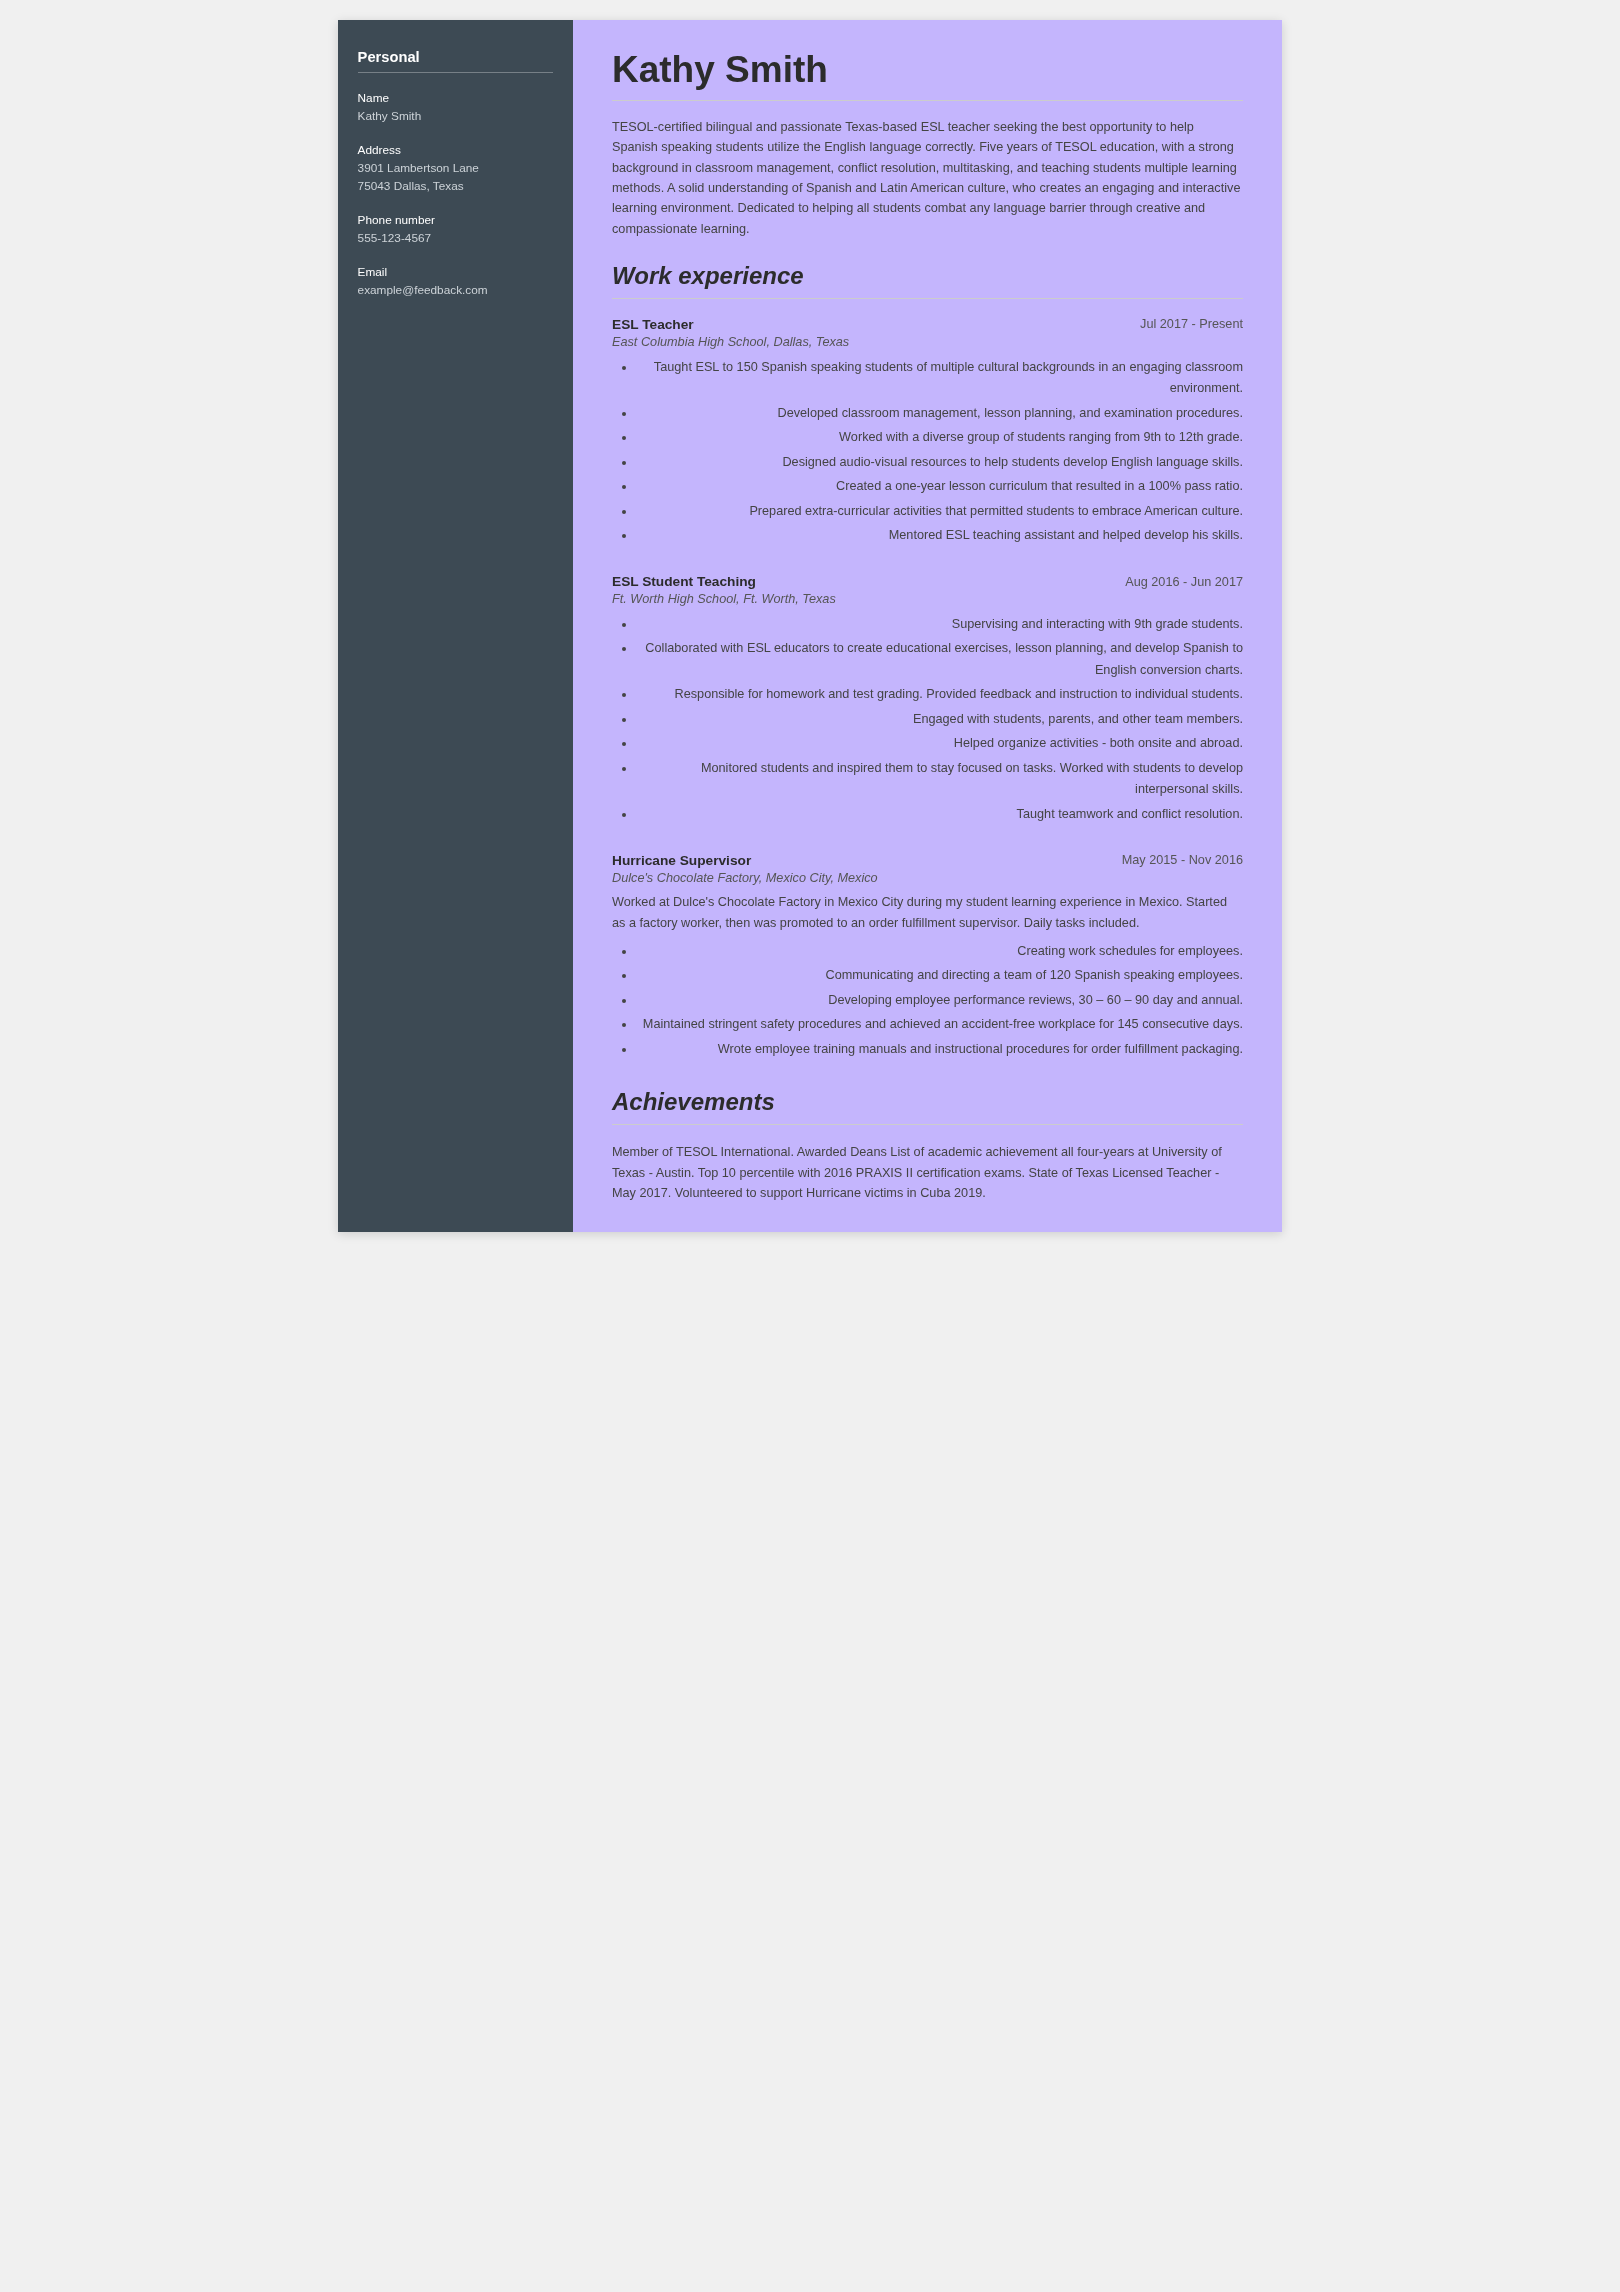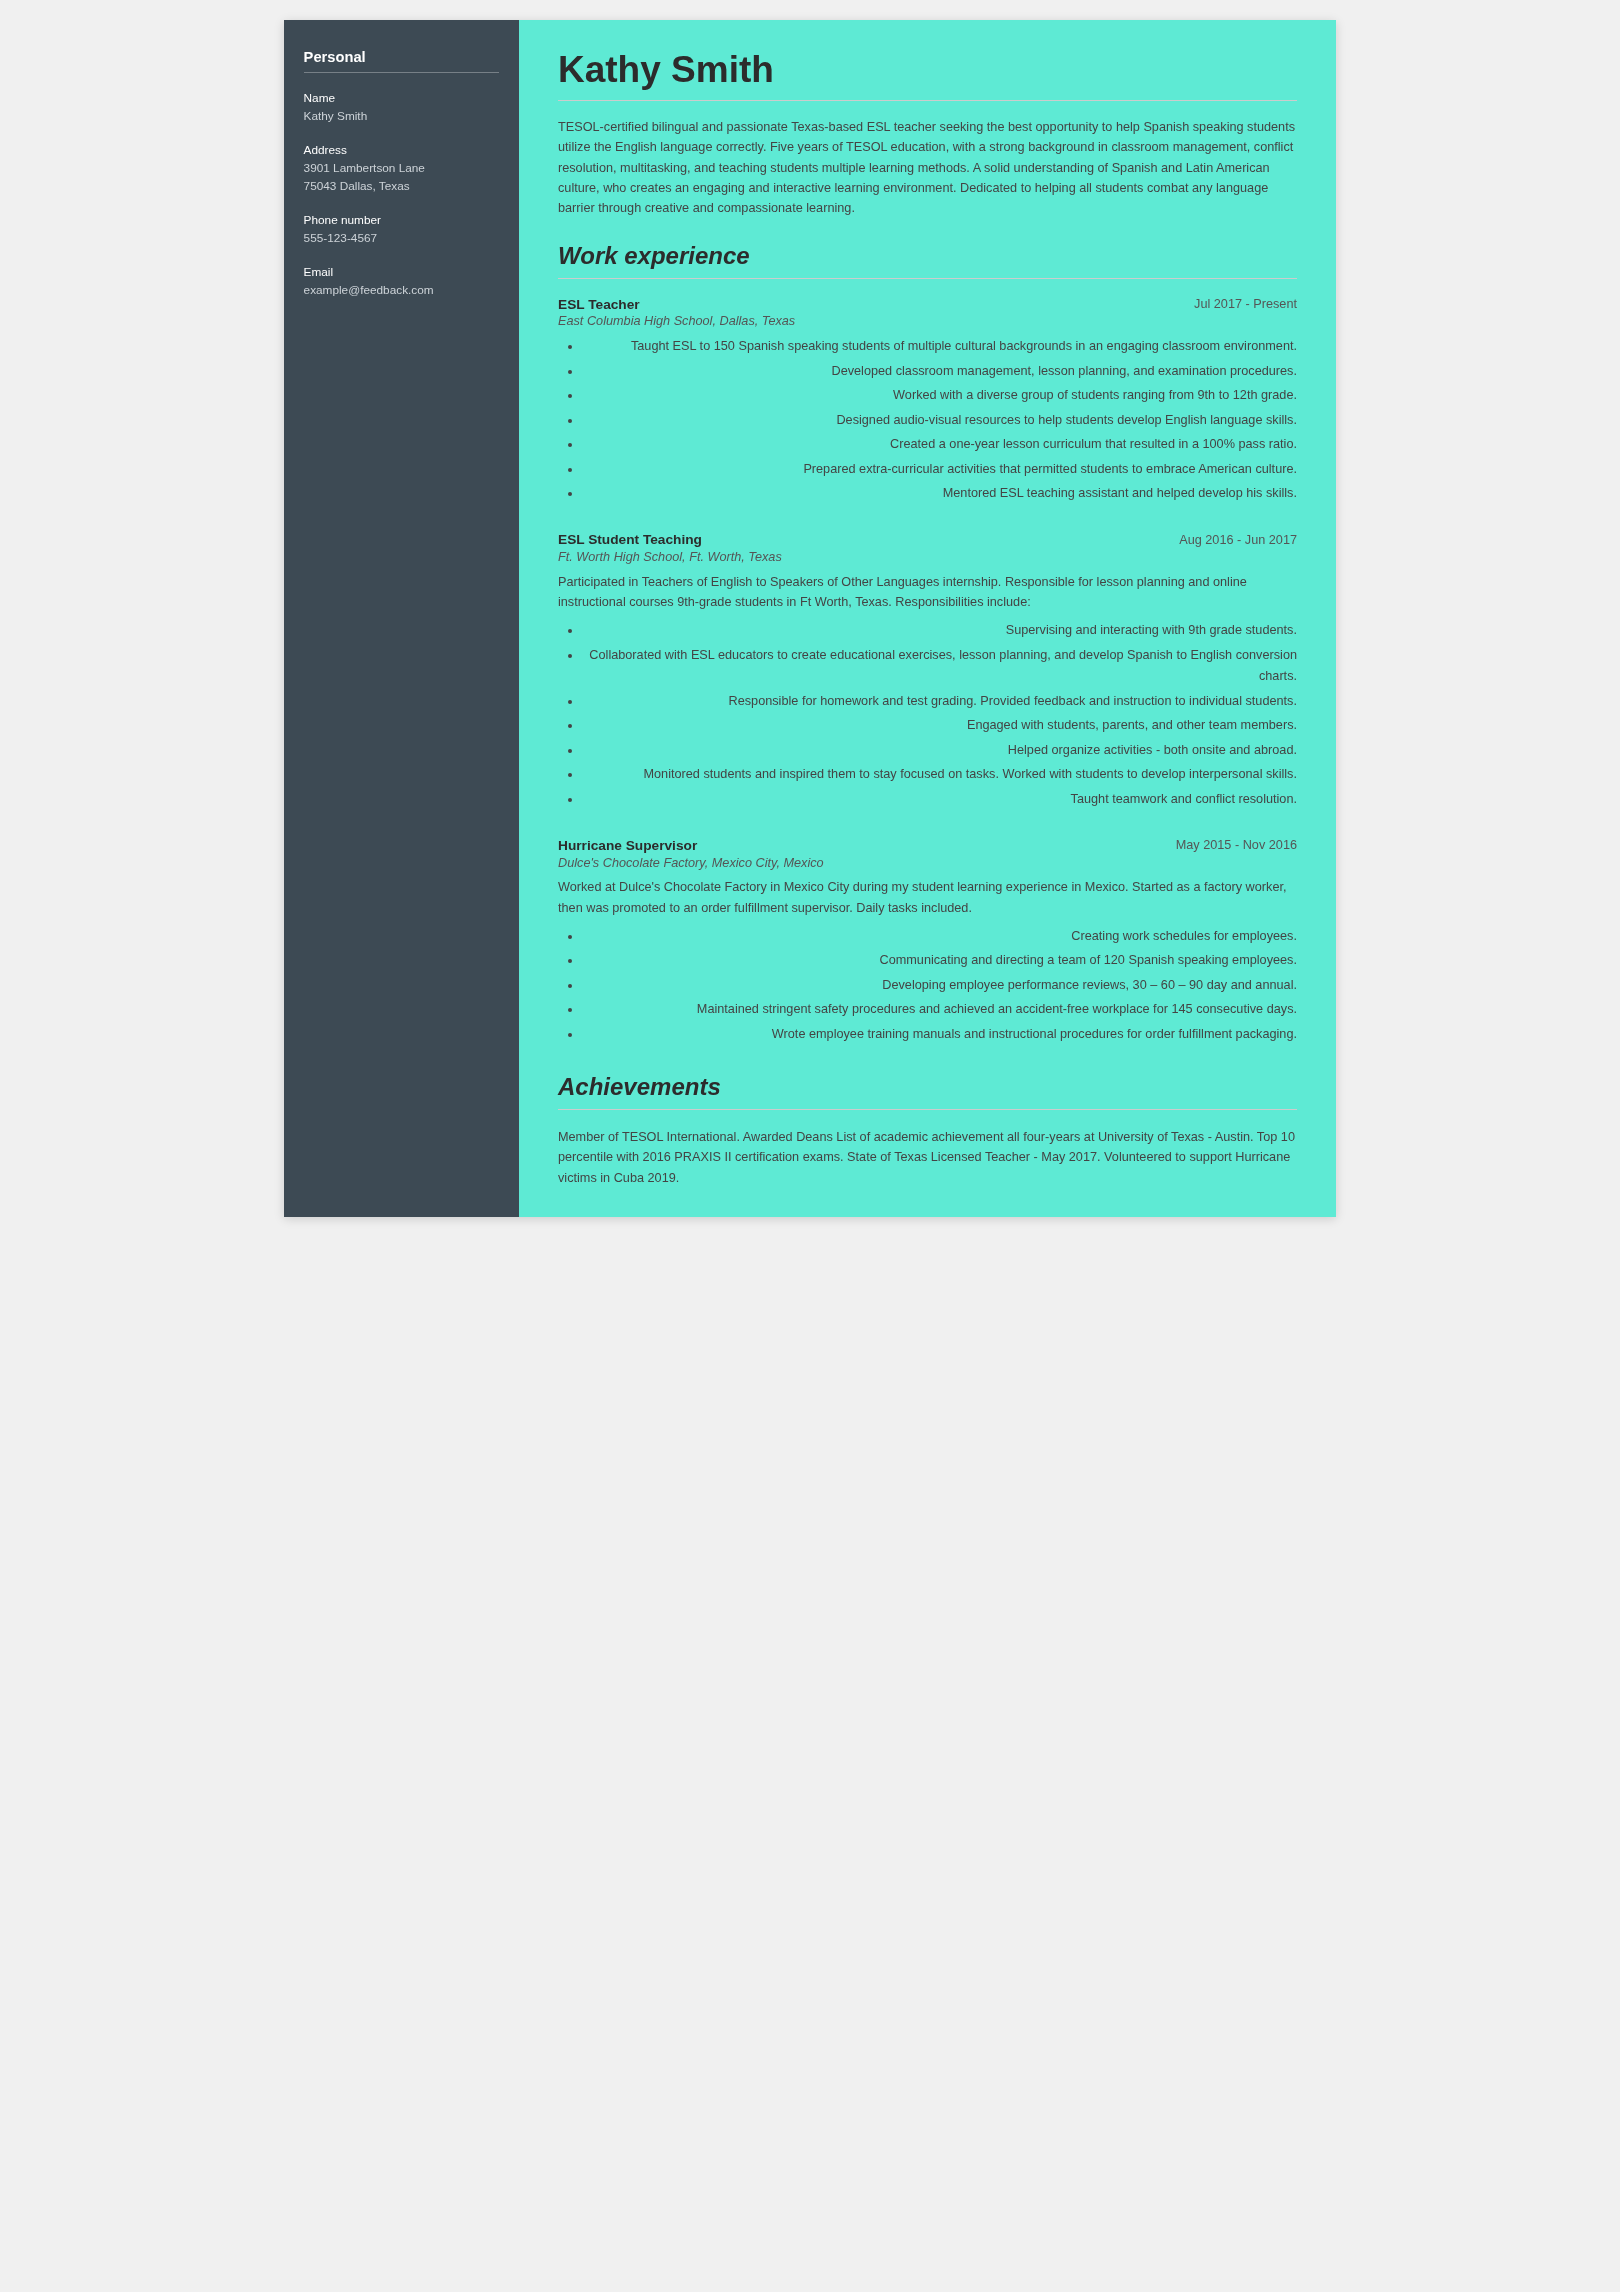--- a/index.html
+++ b/index.html
@@ -5,23 +5,23 @@
     * { margin: 0; padding: 0; box-sizing: border-box; }
     body {
       font-family: Arial, sans-serif;
       background: #f0f0f0;
       display: flex;
       justify-content: center;
       padding: 19.6px;
     }
     .resume {
       display: flex;
-      width: 1052px;
+      width: 944px;
       min-height: 1176px;
-      background: #5eead4;
+      background: #c4b5fd;
       box-shadow: 0 2px 9.8px rgba(0,0,0,0.15);
     }
     
     .sidebar {
       width: 235px;
       min-width: 235px;
       background: #3d4a54;
       color: #fff;
       padding: 29px 19.6px;
     }
@@ -183,21 +183,20 @@
         <li>Mentored ESL teaching assistant and helped develop his skills.</li>
       </ul>
     </div>
 
     <div class="job-block">
       <div class="job-header">
         <span class="job-title">ESL Student Teaching</span>
         <span class="job-dates">Aug 2016 - Jun 2017</span>
       </div>
       <div class="job-company">Ft. Worth High School, Ft. Worth, Texas</div>
-      <p class="job-description">Participated in Teachers of English to Speakers of Other Languages internship. Responsible for lesson planning and online instructional courses 9th-grade students in Ft Worth, Texas. Responsibilities include:</p>
       <ul class="job-bullets">
         <li>Supervising and interacting with 9th grade students.</li>
         <li>Collaborated with ESL educators to create educational exercises, lesson planning, and develop Spanish to English conversion charts.</li>
         <li>Responsible for homework and test grading. Provided feedback and instruction to individual students.</li>
         <li>Engaged with students, parents, and other team members.</li>
         <li>Helped organize activities - both onsite and abroad.</li>
         <li>Monitored students and inspired them to stay focused on tasks. Worked with students to develop interpersonal skills.</li>
         <li>Taught teamwork and conflict resolution.</li>
       </ul>
     </div>

